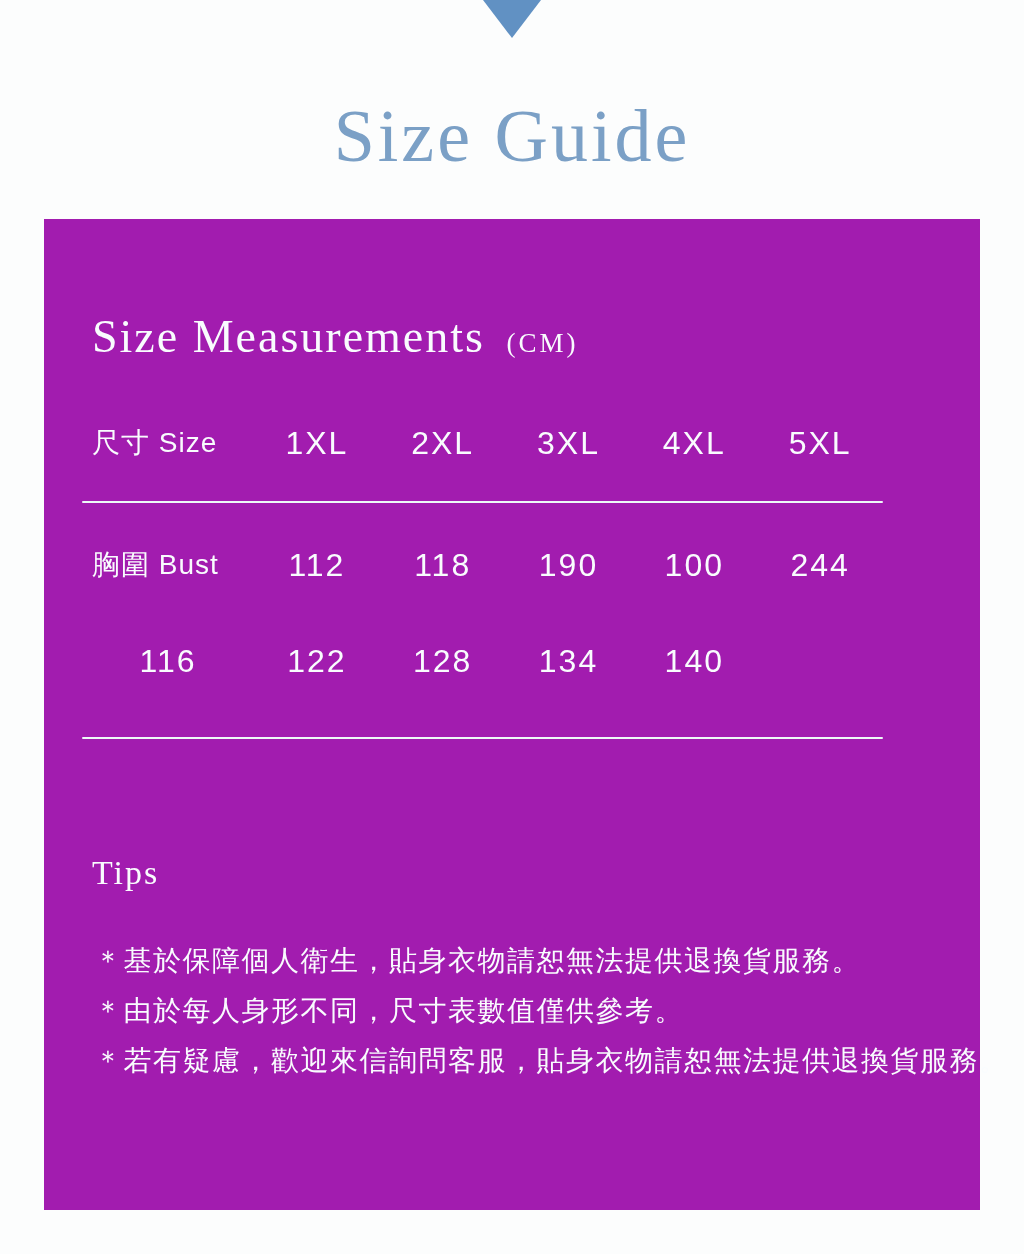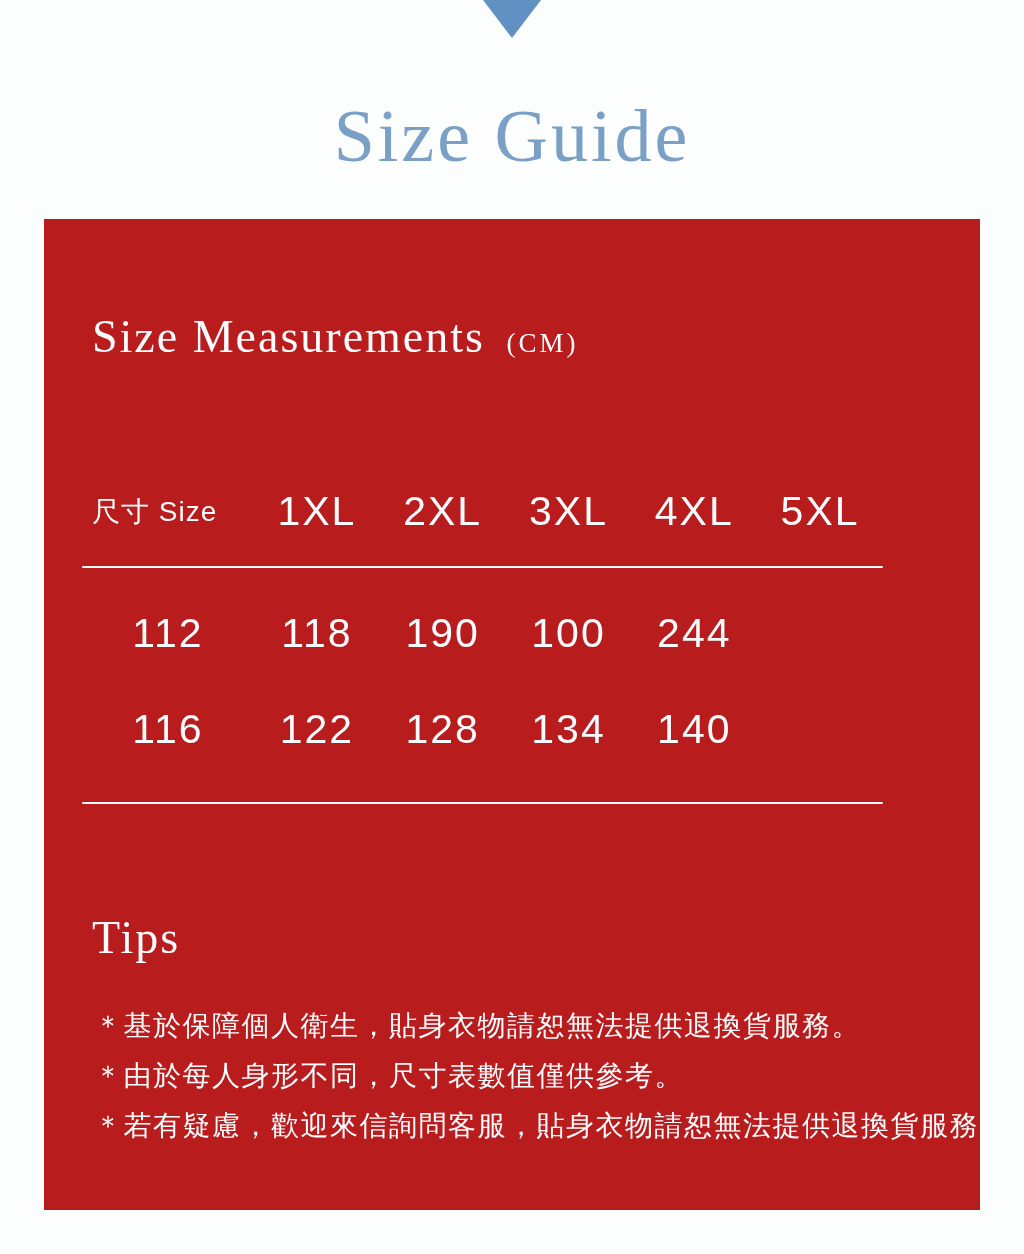--- a/index.html
+++ b/index.html
@@ -55,21 +55,21 @@
     position: relative;
     top: -4px;
   }
   
   .panel {
     position: absolute;
     top: 219px;
     left: 44px;
     width: 936px;
     height: 991px;
-    background: #b91c1c;
+    background: #a21caf;
     box-sizing: border-box;
     color: #f9fcfe;
   }
   .sm-title {
     margin: 90px 0 0 48px;
     font-family: "Liberation Serif", "DejaVu Serif", serif;
     font-weight: 400;
     font-size: 46px;
     line-height: 55px;
     letter-spacing: 2px;
@@ -83,47 +83,47 @@
   .size-table {
     width: 801px;
     margin-left: 38px;
   }
   .trow {
     display: grid;
     grid-template-columns: 172px repeat(5, 1fr);
     align-items: center;
     height: 40px;
   }
-  .trow.header-row { margin-top: 117px; }
+  .trow.header-row { margin-top: 52px; }
   .trow.bust-row   { margin-top: 42px; }
   .trow.waist-row  { margin-top: 56px; }
   .tlabel {
     padding-left: 10px;
     font-size: 28px;
     letter-spacing: 1px;
     white-space: nowrap;
   }
   .tcell {
     text-align: center;
-    font-size: 41px;
+    font-size: 32px;
     letter-spacing: 2px;
   }
   .rule {
     width: 801px;
     height: 2px;
     background: #edf9f7;
     border-radius: 1px;
   }
   .rule.r1 { margin-top: 38px; }
   .rule.r2 { margin-top: 56px; }
   .tips-title {
     margin: 106px 0 0 48px;
     font-family: "Liberation Serif", "DejaVu Serif", serif;
     font-weight: 400;
-    font-size: 46px;
+    font-size: 34px;
     line-height: 55px;
     letter-spacing: 2px;
     color: #f9fcfe;
   }
   .tips {
     list-style: none;
     margin: 36px 0 0 50px;
     padding: 0;
   }
   .tips li {
@@ -158,20 +158,21 @@
         <div class="tcell">1XL</div>
         <div class="tcell">2XL</div>
         <div class="tcell">3XL</div>
         <div class="tcell">4XL</div>
         <div class="tcell">5XL</div>
       </div>
 
       <div class="rule r1"></div>
 
       <div class="trow bust-row">
+        <div class="tlabel">胸圍 Bust</div>
         <div class="tcell">112</div>
         <div class="tcell">118</div>
         <div class="tcell">190</div>
         <div class="tcell">100</div>
         <div class="tcell">244</div>
       </div>
 
       <div class="trow waist-row">
         <div class="tcell">116</div>
         <div class="tcell">122</div>

